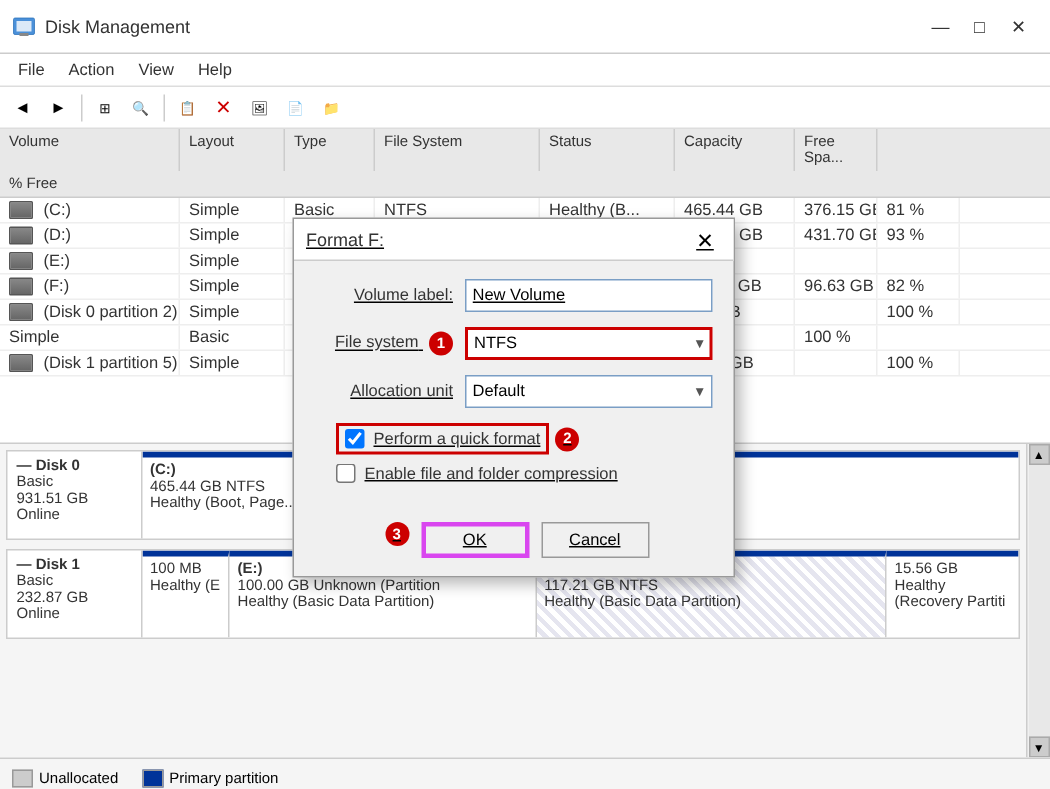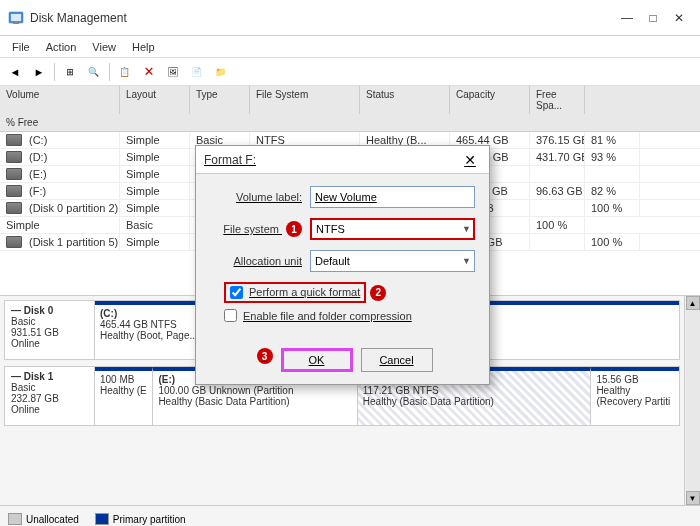--- a/index.html
+++ b/index.html
@@ -65,21 +65,21 @@
     .dialog-row { display: flex; align-items: center; margin-bottom: 10px; }
     .dialog-label { width: 100px; font-size: 11px; color: #333; text-align: right; padding-right: 8px; }
     .dialog-input { flex: 1; height: 22px; border: 1px solid #7a9ec5; background: #fff; padding: 2px 4px; font-size: 11px; outline: none; }
     .select-wrapper { flex: 1; position: relative; }
     .select-wrapper::after { content: '▼'; position: absolute; right: 4px; top: 50%; transform: translateY(-50%); font-size: 9px; color: #555; pointer-events: none; }
     .select-wrapper select { width: 100%; height: 22px; border: 2px solid #cc0000; background: #fff; padding: 2px 4px; font-size: 11px; cursor: pointer; outline: none; appearance: none; -webkit-appearance: none; }
     .select-wrapper.normal select { border: 1px solid #7a9ec5; }
     .dialog-checkbox-row { display: flex; align-items: center; margin-bottom: 6px; padding-left: 14px; }
     .dialog-checkbox-row input[type="checkbox"] { margin-right: 6px; }
     .dialog-checkbox-label { font-size: 11px; color: #333; }
-    .checkbox-highlighted { border: 2px solid #cc0000; padding: 2px 4px; display: inline-flex; }
+    .checkbox-highlighted { border: 2px solid #cc0000; padding: 2px 4px; display: inline-flex; align-items: center; }
     .dialog-buttons { display: flex; justify-content: center; gap: 8px; padding: 8px 14px 12px; }
     .dialog-btn { width: 72px; height: 24px; background: #f0f0f0; border: 1px solid #999; cursor: pointer; font-size: 11px; display: flex; align-items: center; justify-content: center; }
     .dialog-btn.ok { border: 3px solid #d946ef; }
 
     
     .num-badge { display: inline-flex; align-items: center; justify-content: center; width: 16px; height: 16px; background: #cc0000; color: #fff; border-radius: 50%; font-size: 10px; font-weight: bold; margin-left: 4px; }
   </style>
 </head>
 <body>
 

